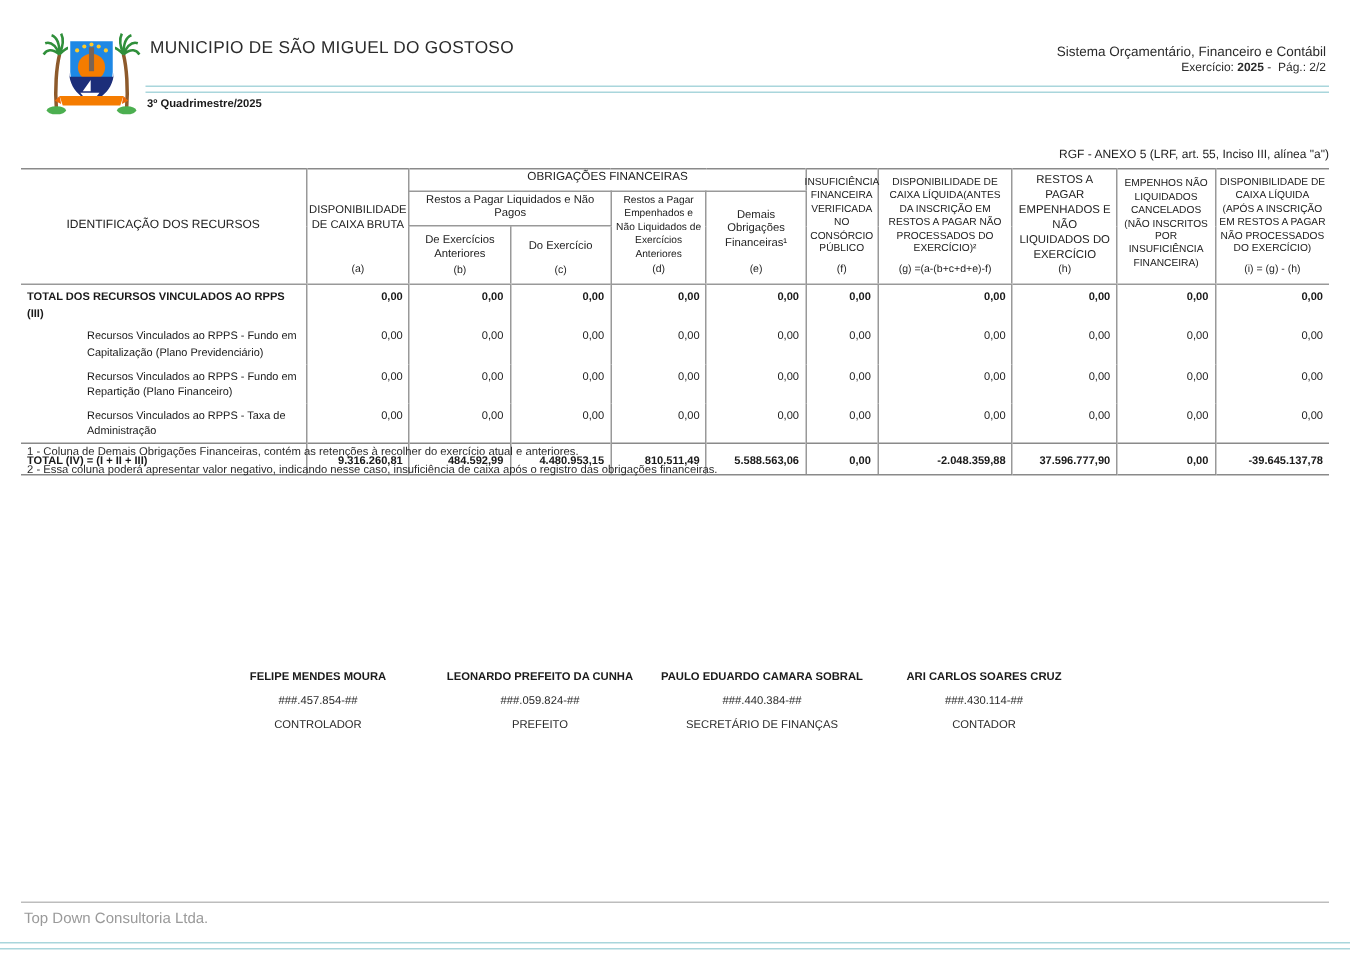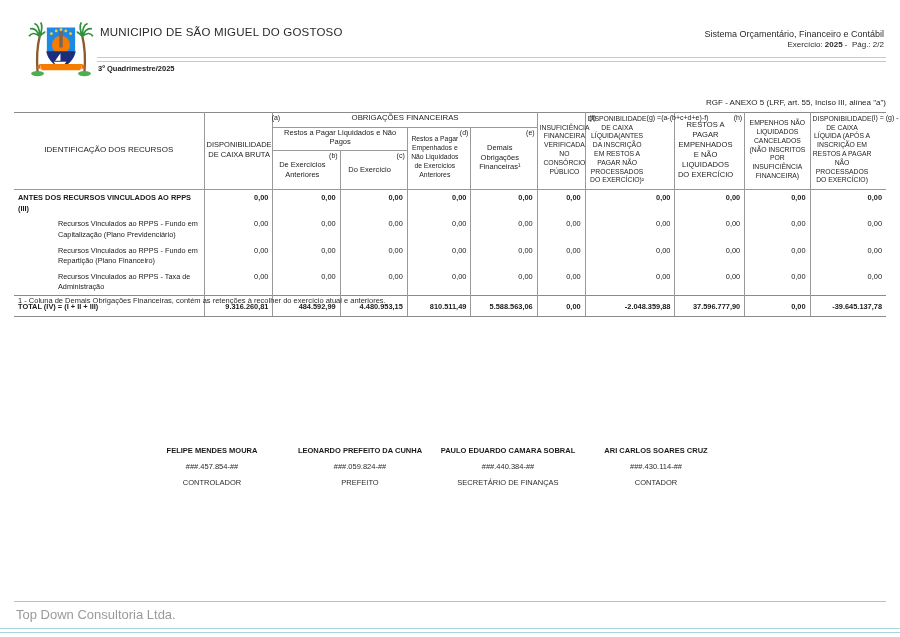--- a/index.html
+++ b/index.html
@@ -20,21 +20,21 @@
 
   .annex { position:absolute; right:14px; top:98px; font-size:8px; color:#222; }
 
   
   .rgf-table { position:absolute; left:14px; top:112px; width:872px;
                border-collapse:collapse; table-layout:fixed;
                border-top:1px solid #8a8a8a; }
   .rgf-table th, .rgf-table td { font-weight:normal; vertical-align:top; }
   .rgf-table th { border-bottom:1px solid #999; padding:0; text-align:center; color:#222; }
   .bl { border-left:1px solid #999; }
-  .cw { display:flex; align-items:stretch; padding:1px 2px; }
+  .cw { display:flex; flex-direction:column; align-items:stretch; padding:1px 2px; }
   .cwF { height:74px; } .cw2 { height:59px; } .cw3 { height:37px; }
   .lbl { flex:1 1 auto; display:flex; align-items:center; justify-content:center; line-height:1.3; }
   .ltr { flex:0 0 auto; font-size:7px; padding-bottom:2px; line-height:1.2; }
   .fs-id { font-size:8px; } .fs-a { font-size:7.5px; } .fs-grp { font-size:7.8px; }
   .fs-md { font-size:7.5px; } .fs-sm { font-size:6.8px; } .fs-h { font-size:7.6px; }
   .hr1 { height:15px; } .hr2 { height:23px; } .hr3 { height:39px; }
   .grp-cell { vertical-align:middle; }
 
   .rgf-table td { font-size:7.4px; padding:3px 4px 2px 4px; line-height:1.45; }
   td.num { text-align:right; }
@@ -50,21 +50,21 @@
 
   
   .signatures { position:absolute; left:138px; top:404px; width:592px; display:flex; }
   .sig { flex:1 1 0; text-align:center; }
   .sig-name { font-size:7.5px; font-weight:bold; margin-bottom:7px;margin-top:42px; }
   .sig-doc { font-size:7.5px; margin-bottom:7px; color:#2b2b2b; }
   .sig-role { font-size:7.5px; color:#2b2b2b; }
 
   
   .footer-rule { position:absolute; left:14px; right:14px; top:601px; border-top:1px solid #bdbdbd; }
-  .footer-text { position:absolute; left:16px; top:607px; font-size:13px; color:#9a9a9a; }
+  .footer-text { position:absolute; left:16px; top:607px; font-size:10px; color:#9a9a9a; }
   .bottom-band { position:absolute; left:0; right:0; top:628px; height:5px;
                  border-top:1.5px solid #a9d6dc; border-bottom:1.5px solid #a9d6dc; }
 </style>
 </head>
 <body>
 
 <div class="page">
 
   <svg class="logo" viewBox="0 0 62 62">
 
@@ -182,21 +182,21 @@
         <th class="bl">
           <div class="cw cw3">
               <div class="lbl fs-md">Do Exercício</div>
               <div class="ltr">(c)</div>
             </div>
         </th>
       </tr>
     </thead>
     <tbody>
       <tr class="r1 bold-row">
-        <td class="rlabel">ANTES DOS RECURSOS VINCULADOS AO RPPS (III)</td>
+        <td class="rlabel">TOTAL DOS RECURSOS VINCULADOS AO RPPS (III)</td>
         <td class="num bl">0,00</td>
         <td class="num bl">0,00</td>
         <td class="num bl">0,00</td>
         <td class="num bl">0,00</td>
         <td class="num bl">0,00</td>
         <td class="num bl">0,00</td>
         <td class="num bl">0,00</td>
         <td class="num bl">0,00</td>
         <td class="num bl">0,00</td>
         <td class="num bl">0,00</td>
@@ -251,20 +251,21 @@
         <td class="num bl">-2.048.359,88</td>
         <td class="num bl">37.596.777,90</td>
         <td class="num bl">0,00</td>
         <td class="num bl">-39.645.137,78</td>
       </tr>
     </tbody>
   </table>
 
   <div class="footnotes">
     <div>1 - Coluna de Demais Obrigações Financeiras, contém as retenções à recolher do exercício atual e anteriores.</div>
+    <div>2 - Essa coluna poderá apresentar valor negativo, indicando nesse caso, insuficiência de caixa após o registro das obrigações financeiras.</div>
   </div>
 
   <div class="signatures">
     <div class="sig">
       <div class="sig-name">FELIPE MENDES MOURA</div>
       <div class="sig-doc">###.457.854-##</div>
       <div class="sig-role">CONTROLADOR</div>
     </div>
     <div class="sig">
       <div class="sig-name">LEONARDO PREFEITO DA CUNHA</div>

